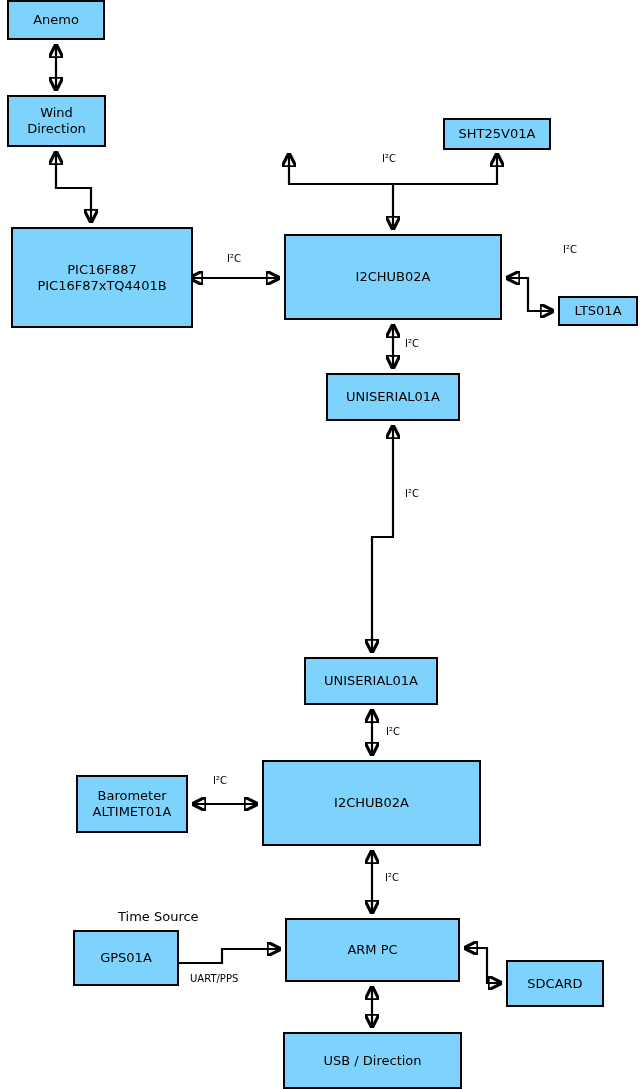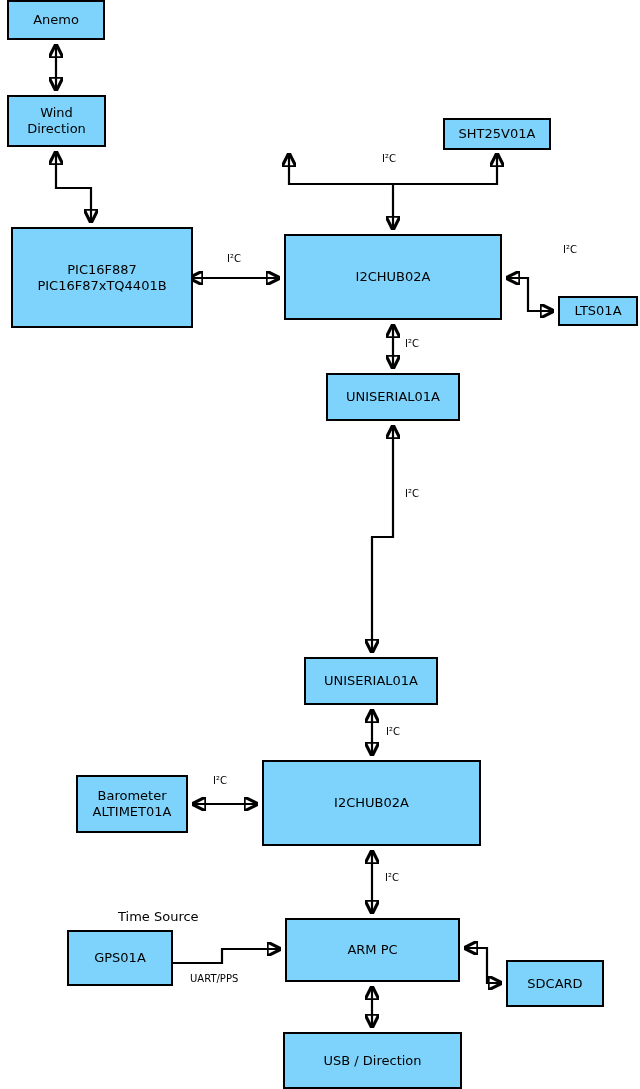--- a/index.html
+++ b/index.html
@@ -119,21 +119,21 @@
 
   <div class="node" style="left:326px; top:373px; width:134px; height:48px;">UNISERIAL01A</div>
 
   <div class="node" style="left:304px; top:657px; width:134px; height:48px;">UNISERIAL01A</div>
 
   <div class="node" style="left:76px; top:775px; width:112px; height:58px;">Barometer
 ALTIMET01A</div>
 
   <div class="node" style="left:262px; top:760px; width:219px; height:86px;">I2CHUB02A</div>
 
-  <div class="node" style="left:67px; top:930px; width:106px; height:56px;">GPS01A</div>
+  <div class="node" style="left:73px; top:930px; width:106px; height:56px;">GPS01A</div>
 
   <div class="node" style="left:285px; top:918px; width:175px; height:64px;">ARM PC</div>
 
   <div class="node" style="left:506px; top:960px; width:98px; height:47px;">SDCARD</div>
 
   <div class="node" style="left:283px; top:1032px; width:179px; height:57px;">USB / Direction</div>
 
   <div class="edge-label" style="left:382px; top:152px;">I²C</div>
 
   <div class="edge-label" style="left:227px; top:252px;">I²C</div>

